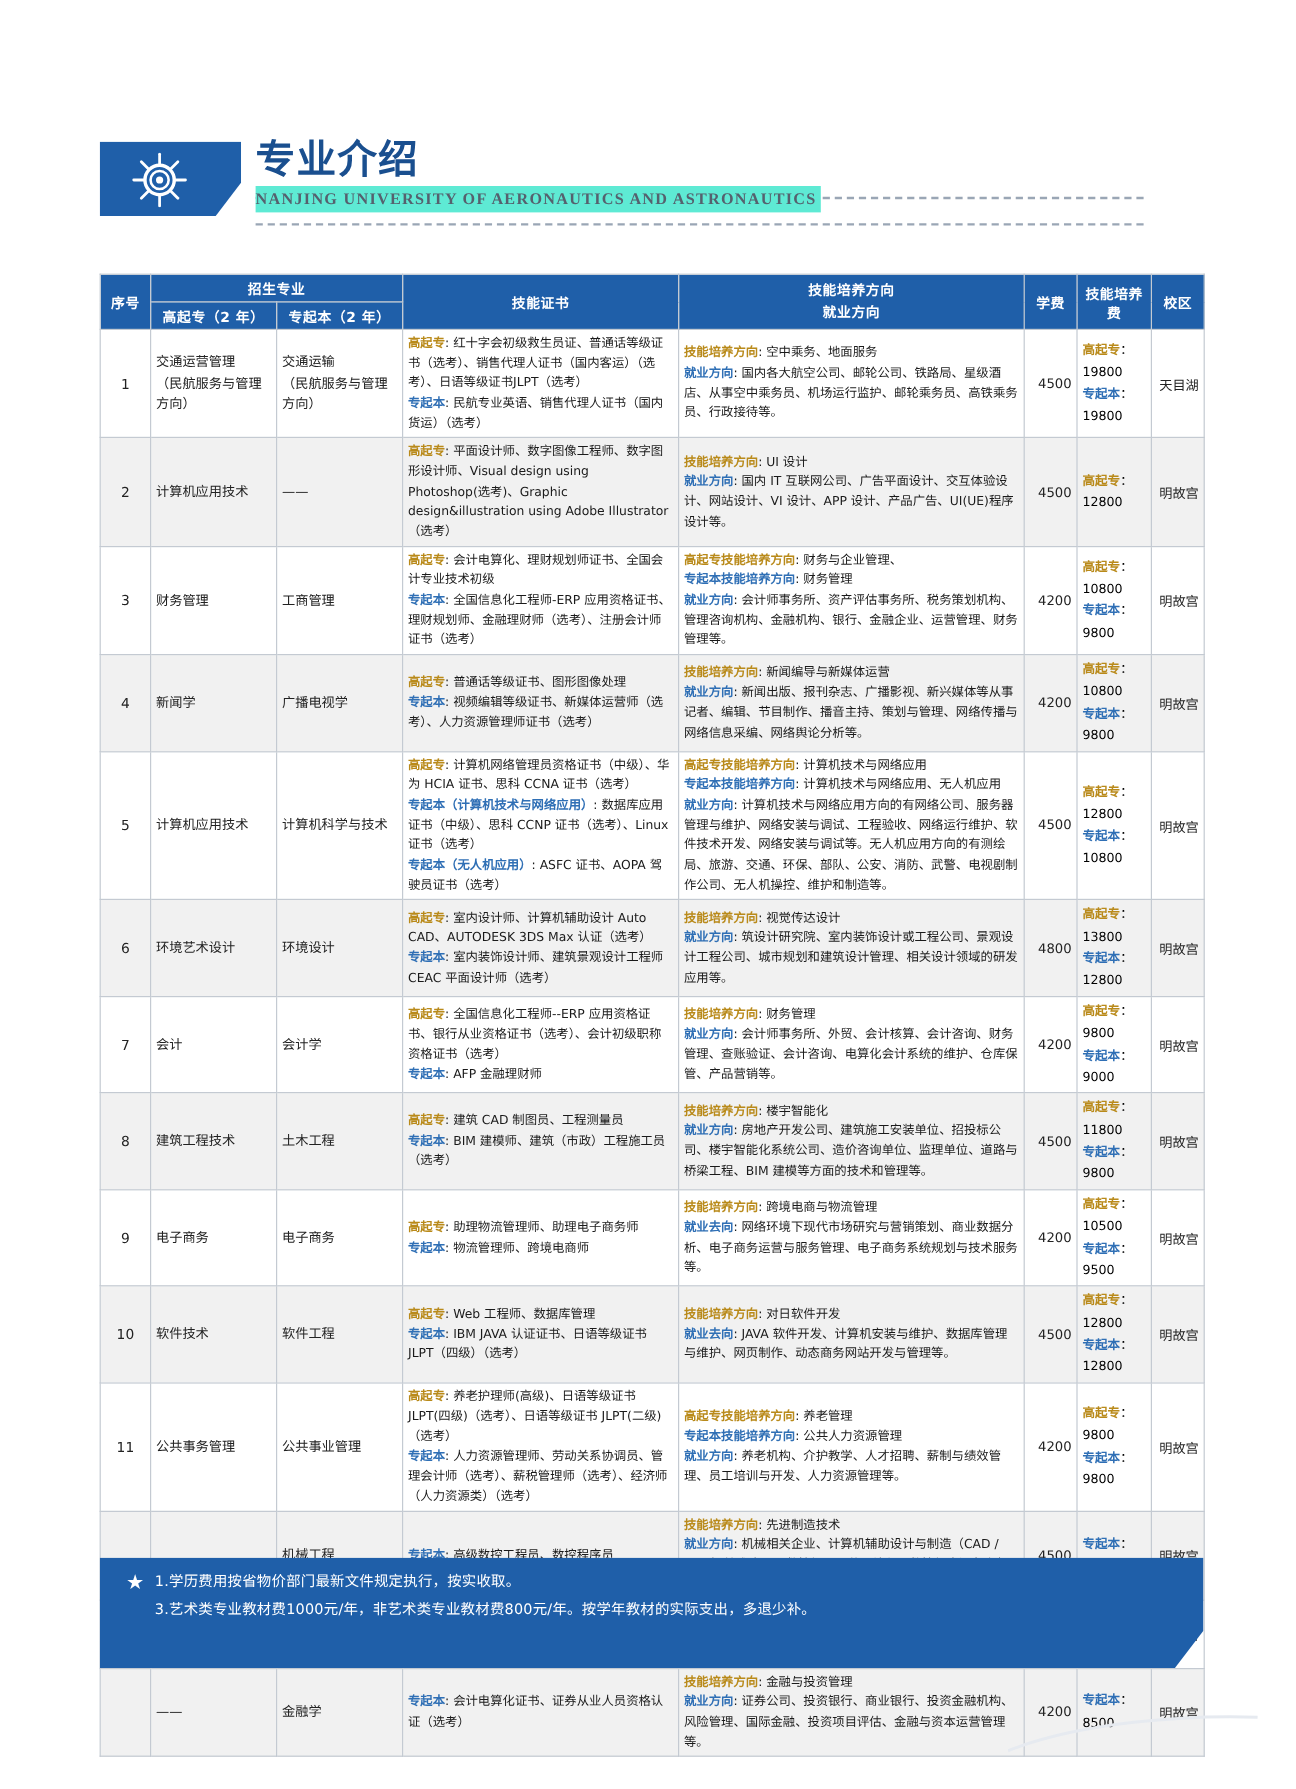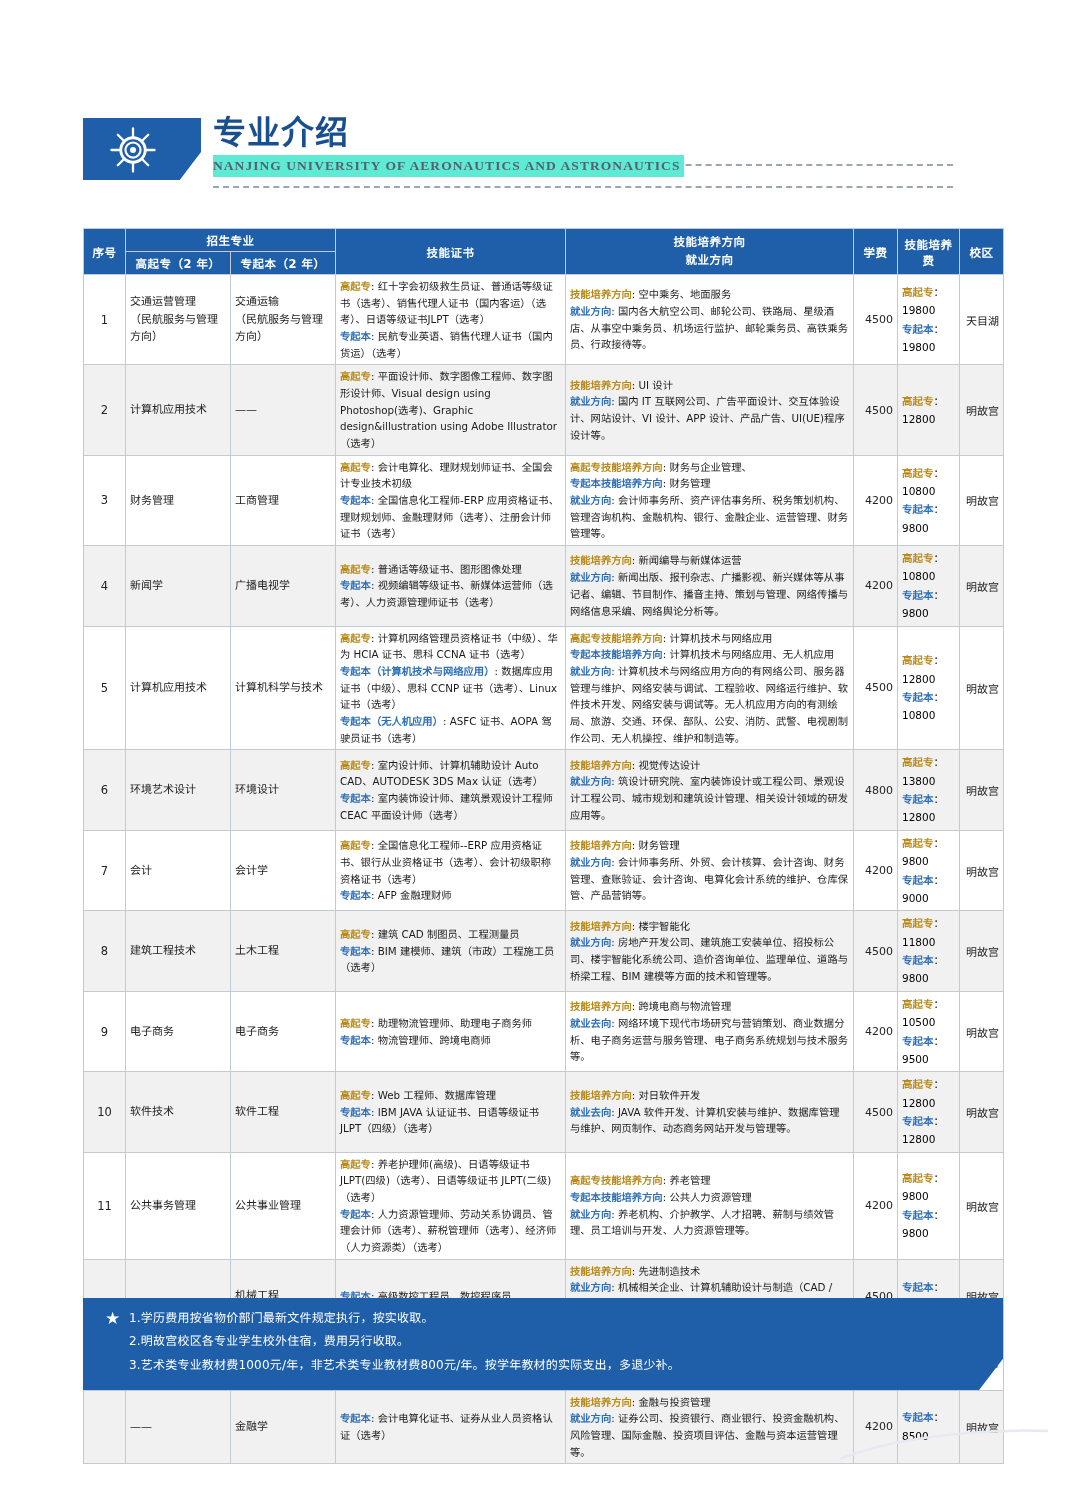--- a/index.html
+++ b/index.html
@@ -303,21 +303,20 @@
             <td class="campus">明故宫</td>
           </tr>
         </tbody>
     </table>
   </div>
 
   <div class="note">
     <div class="note-star">★</div>
     <ul class="note-list" id="note-list">
         <li>1.学历费用按省物价部门最新文件规定执行，按实收取。</li>
-        <li>2.明故宫校区各专业学生校外住宿，费用另行收取。</li>
         <li>3.艺术类专业教材费1000元/年，非艺术类专业教材费800元/年。按学年教材的实际支出，多退少补。</li>
       </ul>
   </div>
 
   <svg class="corner-mark" viewBox="0 0 210 34">
     <path d="M0 30 C 60 6, 150 0, 208 2" stroke="#e6eaf0" stroke-width="2.5" fill="none"></path>
   </svg>
 
 </div>
 

